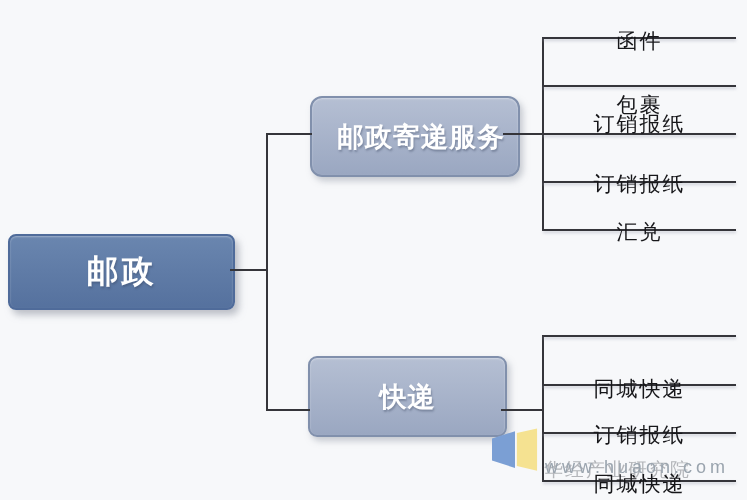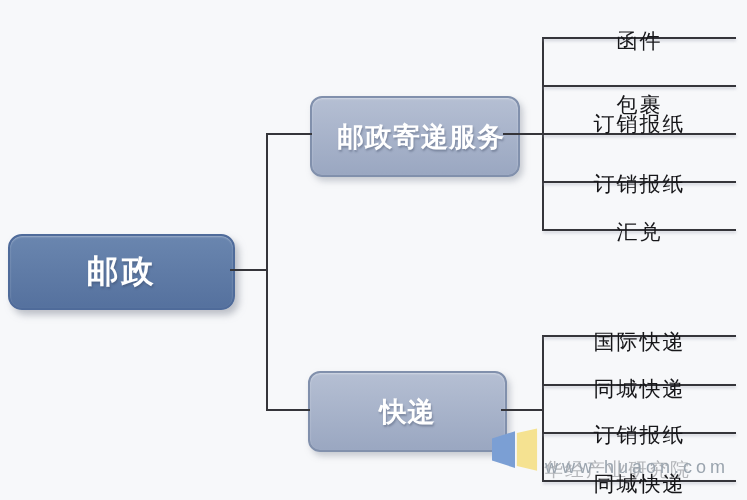--- a/index.html
+++ b/index.html
@@ -13,31 +13,31 @@
   
   .node{
     position:absolute;display:flex;align-items:center;justify-content:center;
     color:var(--node-text,#fff);font-weight:bold;z-index:2;
     text-shadow:1px 2px 2px rgba(50,60,85,.35);
   }
   .node-root{
     left:8px;top:234px;width:223px;height:72px;
     background:linear-gradient(180deg,var(--root-fill-top,#6a86af),var(--root-fill-bottom,#55719e));
     border:2px solid var(--root-border,#4f6b9a);
-    border-radius:14px;font-size:32px;letter-spacing:3px;
+    border-radius:8px;font-size:32px;letter-spacing:3px;
     box-shadow:4px 5px 7px rgba(140,145,158,.55), inset 0 1px 2px rgba(255,255,255,.35);
   }
   .node-branch{
     background:linear-gradient(180deg,var(--branch-fill-top,#b5bfd3),var(--branch-fill-bottom,#9aa7c1));
     border:2px solid var(--branch-border,#8190ac);
     border-radius:12px;font-size:27px;letter-spacing:1px;
     box-shadow:3px 4px 6px rgba(150,155,168,.5), inset 0 1px 2px rgba(255,255,255,.4);
   }
   .node-branch-top{left:310px;top:96px;width:194px;height:77px;padding-left:12px;}
-  .node-branch-bottom{left:308px;top:371px;width:195px;height:77px;}
+  .node-branch-bottom{left:308px;top:356px;width:195px;height:77px;border-radius:9px;}
 
   
   .line{position:absolute;background:var(--line,#35353a);z-index:3;}
   .hline{height:2px;}
   .vline{width:2px;}
   .leaf-line{box-shadow:0 2px 3px rgba(165,170,182,.55);}
 
   
   .leaf-label{
     position:absolute;left:543px;width:193px;height:27px;line-height:27px;
@@ -90,21 +90,20 @@
   <div class="line hline leaf-line" style="left:543px;top:85px;width:193px;"></div>
   <div class="leaf-label" style="top:86px;">订销报纸</div>
   <div class="line hline leaf-line" style="left:543px;top:133px;width:193px;"></div>
   <div class="leaf-label" style="top:146px;">订销报纸</div>
   <div class="line hline leaf-line" style="left:543px;top:181px;width:193px;"></div>
   <div class="leaf-label" style="top:194px;">汇兑</div>
   <div class="line hline leaf-line" style="left:543px;top:229px;width:193px;"></div>
 
   <div class="line vline" style="left:542px;top:335px;height:147px;"></div>
 
-  <div class="leaf-label" style="top:304px;">国际快递</div>
   <div class="line hline leaf-line" style="left:543px;top:335px;width:193px;"></div>
   <div class="leaf-label" style="top:351px;">同城快递</div>
   <div class="line hline leaf-line" style="left:543px;top:384px;width:193px;"></div>
   <div class="leaf-label" style="top:397px;">订销报纸</div>
   <div class="line hline leaf-line" style="left:543px;top:432px;width:193px;"></div>
   <div class="leaf-label" style="top:446px;">同城快递</div>
   <div class="line hline leaf-line" style="left:543px;top:480px;width:193px;"></div>
 
   <div class="watermark wm-logo">
     <svg viewBox="0 0 50 47" width="46" height="48" aria-hidden="true">

